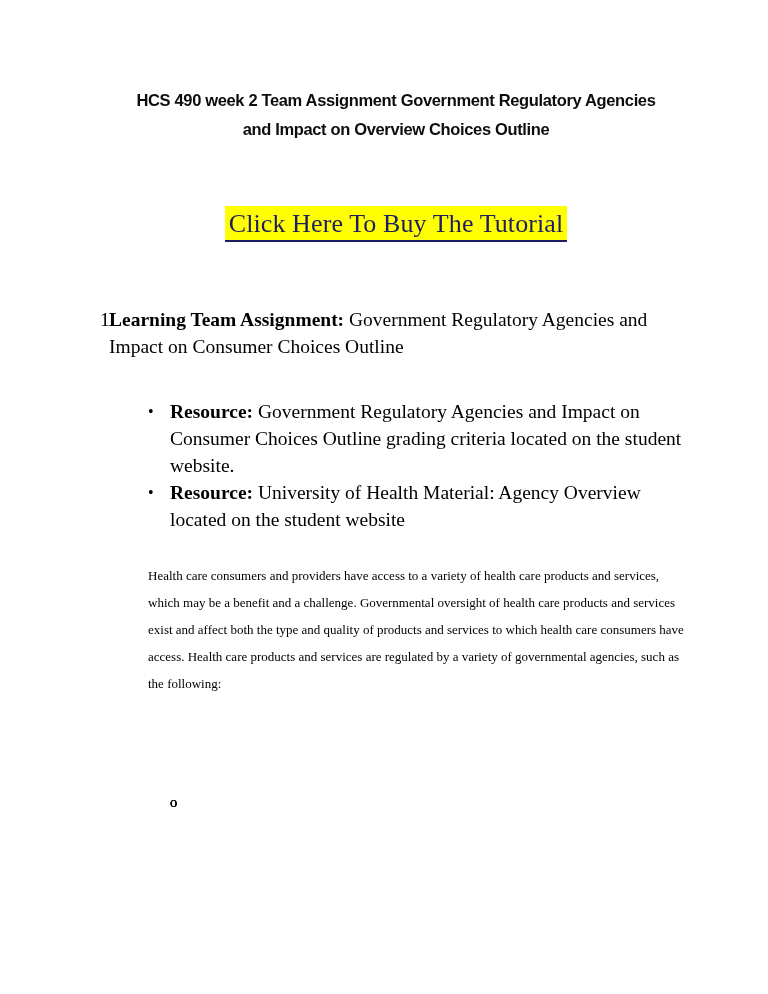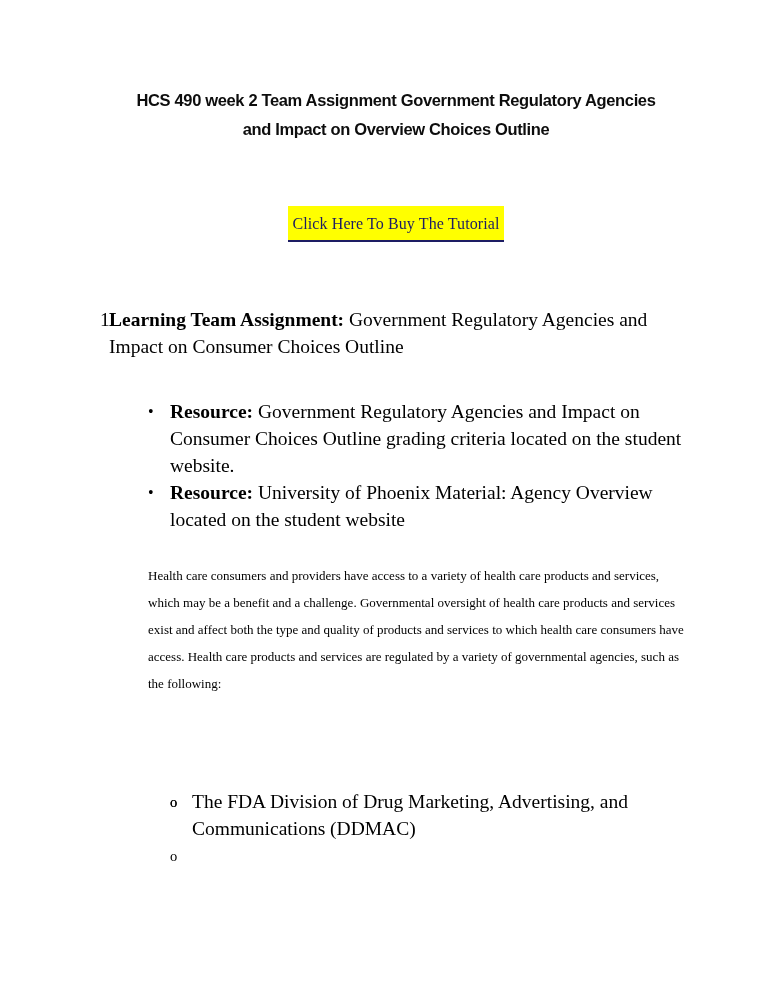--- a/index.html
+++ b/index.html
@@ -48,21 +48,21 @@
     left: 88px;
     top: 206px;
     width: 592px;
     text-align: center;
   }
   .buy-link {
     display: inline-block;
     background: #ffff00;
     color: #1d1d63;
     font-family: "Liberation Serif", "DejaVu Serif", serif;
-    font-size: 16px;
+    font-size: 26px;
     line-height: 33px;
     padding: 1px 4px 0 4px;
     text-decoration: none;
     border-bottom: 2px solid #1d1d63;
     letter-spacing: 0.1px;
     white-space: nowrap;
   }
 
   
   .numbered-item {
@@ -159,32 +159,31 @@
     <span class="body"><b>Learning Team Assignment:</b><span> Government Regulatory Agencies and Impact on Consumer Choices Outline</span></span>
   </div>
 
   <div class="bullet-list">
     <div class="bullet-row">
       <span class="dot">•</span>
       <b>Resource:</b><span> Government Regulatory Agencies and Impact on Consumer Choices Outline grading criteria located on the student website.</span>
     </div>
     <div class="bullet-row">
       <span class="dot">•</span>
-      <b>Resource:</b><span> University of Phoenix Material: Agency Overview located on the student website</span>
+      <b>Resource:</b><span> University of Health Material: Agency Overview located on the student website</span>
     </div>
   </div>
 
   <div class="body-par">Health care consumers and providers have access to a variety of health care products and services, which may be a benefit and a challenge. Governmental oversight of health care products and services exist and affect both the type and quality of products and services to which health care consumers have access. Health care products and services are regulated by a variety of governmental agencies, such as the following:</div>
 
   <div class="sub-list">
     <div class="sub-row">
       <span class="circle">o</span>
     </div>
     <div class="sub-row">
       <span class="circle">o</span>
-      <span>The FDA Division of Drug Marketing, Advertising, and Communications (DDMAC)</span>
     </div>
     <div class="sub-row">
       <span class="circle">o</span>
     </div>
   </div>
 
 </div>
 
 </body></html>

